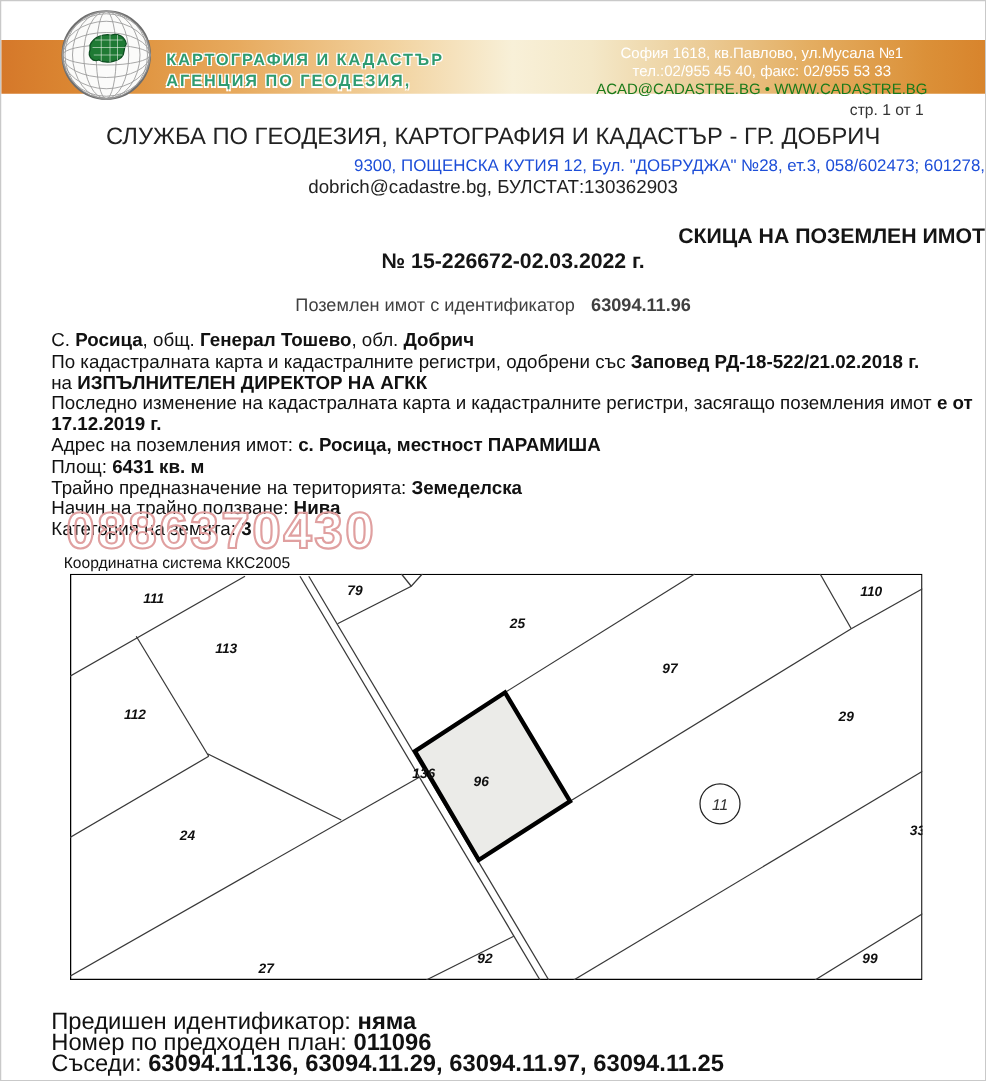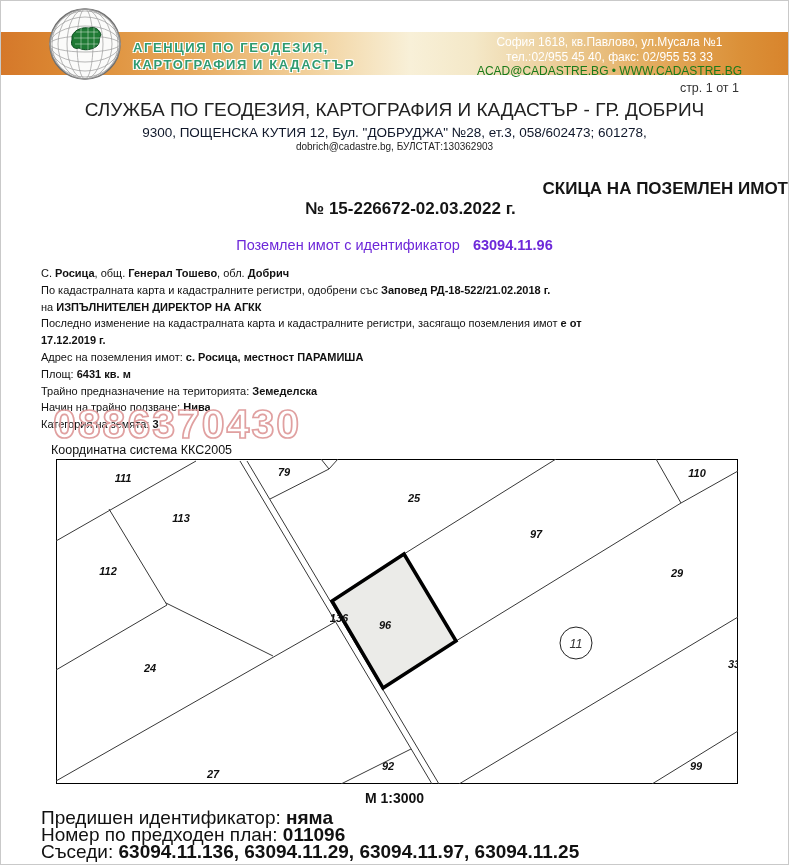--- a/index.html
+++ b/index.html
@@ -21,29 +21,29 @@
     text-shadow:1px 1px 0 #fff,-1px -1px 0 #fff,1px -1px 0 #fff,-1px 1px 0 #fff;
   }
   .hq{
     position:absolute;right:46px;top:34px;text-align:center;
     font-size:12px;line-height:14.5px;color:#fff;
   }
   .hq .green{color:#1a7a1a;}
   .pageno{position:absolute;top:80px;right:49px;font-size:12.5px;color:#333;}
   
   .office-title{position:absolute;left:0;top:98px;width:100%;text-align:center;font-size:19px;color:#222;}
-  .office-addr1{position:absolute;left:0;top:124px;width:100%;text-align:center;font-size:13.5px;color:#0f172a;}
-  .office-addr2{position:absolute;left:0;top:140px;width:100%;text-align:center;font-size:10px;color:#222;}
+  .office-addr1{position:absolute;left:0;top:124px;width:100%;text-align:right;font-size:13.5px;color:#1d4ed8;}
+  .office-addr2{position:absolute;left:0;top:140px;width:100%;text-align:center;font-size:15px;color:#222;}
   .doc-title1{position:absolute;left:0;top:178px;width:100%;text-align:right;font-size:17px;font-weight:bold;color:#151515;}
   .doc-title2{position:absolute;left:0;top:198px;width:100%;text-align:center;font-size:17px;font-weight:bold;color:#151515;padding-left:16px;}
-  .ident{position:absolute;left:0;top:236px;width:100%;text-align:center;font-size:14.5px;color:#6d28d9;}
+  .ident{position:absolute;left:0;top:236px;width:100%;text-align:center;font-size:14.5px;color:#404040;}
   .ident b{margin-left:9px;}
   .ident span{margin-right:4px;}
   
-  .details{position:absolute;left:40px;top:264px;font-size:11px;line-height:16.8px;white-space:nowrap;color:#111;}
+  .details{position:absolute;left:40px;top:264px;font-size:15px;line-height:16.8px;white-space:nowrap;color:#111;}
   .watermark{
     position:absolute;left:52px;top:400px;font-size:41px;font-weight:bold;letter-spacing:2px;
     color:transparent;-webkit-text-stroke:1.7px #e0a0a0;z-index:5;
   }
   .coordsys{position:absolute;left:50px;top:442px;font-size:12.5px;color:#111;}
   
   .map{position:absolute;left:55px;top:458px;width:682px;height:325px;}
   .map svg{display:block;}
   .pl{font-family:"Liberation Sans",sans-serif;font-size:11px;font-weight:bold;font-style:italic;fill:#101010;text-anchor:middle;}
   .ml{font-family:"Liberation Sans",sans-serif;font-size:12.5px;font-style:italic;fill:#333;text-anchor:middle;}
@@ -69,22 +69,22 @@
       <ellipse cx="37" cy="37" rx="35" ry="8" fill="none" stroke="#9a9a9a" stroke-width="0.7"></ellipse>
       <ellipse cx="37" cy="37" rx="35" ry="18" fill="none" stroke="#9a9a9a" stroke-width="0.7"></ellipse>
       <ellipse cx="37" cy="37" rx="35" ry="27" fill="none" stroke="#9a9a9a" stroke-width="0.7"></ellipse>
       <ellipse cx="37" cy="37" rx="35" ry="33" fill="none" stroke="#9a9a9a" stroke-width="0.7"></ellipse>
       <path d="M24,29 C27,22 35,20 41,21 C47,19 52,23 53,28 C50,32 53,35 49,39 C44,43 36,44 31,41 C26,43 22,38 24,33 Z" fill="#1f7a34" stroke="#0d4d20" stroke-width="1"></path>
       <path d="M28,25 L50,25 M26,31 L52,31 M27,37 L50,37 M33,21 L33,42 M40,20 L40,43 M46,21 L46,41" fill="none" stroke="#e8f2e8" stroke-width="0.6" opacity="0.8"></path>
     </svg>
   </div>
 
   <div class="agency">
+    <div>КАРТОГРАФИЯ И КАДАСТЪР</div>
     <div>АГЕНЦИЯ ПО ГЕОДЕЗИЯ,</div>
-    <div>КАРТОГРАФИЯ И КАДАСТЪР</div>
   </div>
 
   <div class="hq">
     <div>София 1618, кв.Павлово, ул.Мусала №1</div>
     <div>тел.:02/955 45 40, факс: 02/955 53 33</div>
     <div class="green">ACAD@CADASTRE.BG • WWW.CADASTRE.BG</div>
   </div>
 
   <div class="pageno">стр. 1 от 1</div>
 
@@ -158,19 +158,18 @@
       <text class="pl" x="283" y="163">136</text>
       <text class="pl" x="329" y="170">96</text>
       <text class="pl" x="94" y="213">24</text>
       <text class="pl" x="678" y="209">33</text>
       <text class="pl" x="332" y="311">92</text>
       <text class="pl" x="157" y="319">27</text>
       <text class="pl" x="640" y="311">99</text>
     </svg>
   </div>
 
-  <div class="scale">М 1:3000</div>
 
   <div class="foot f1"><span>Предишен идентификатор: </span><b>няма</b></div>
   <div class="foot f2"><span>Номер по предходен план: </span><b>011096</b></div>
   <div class="foot f3"><span>Съседи: </span><b>63094.11.136, 63094.11.29, 63094.11.97, 63094.11.25</b></div>
 
 </div>
 
 </body></html>

